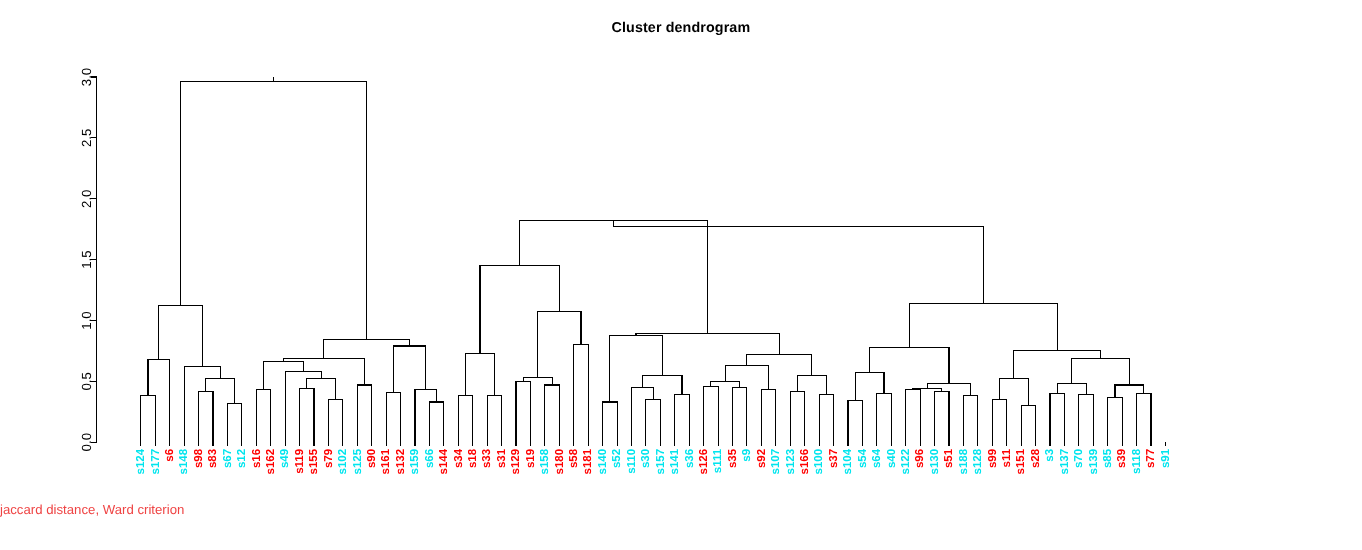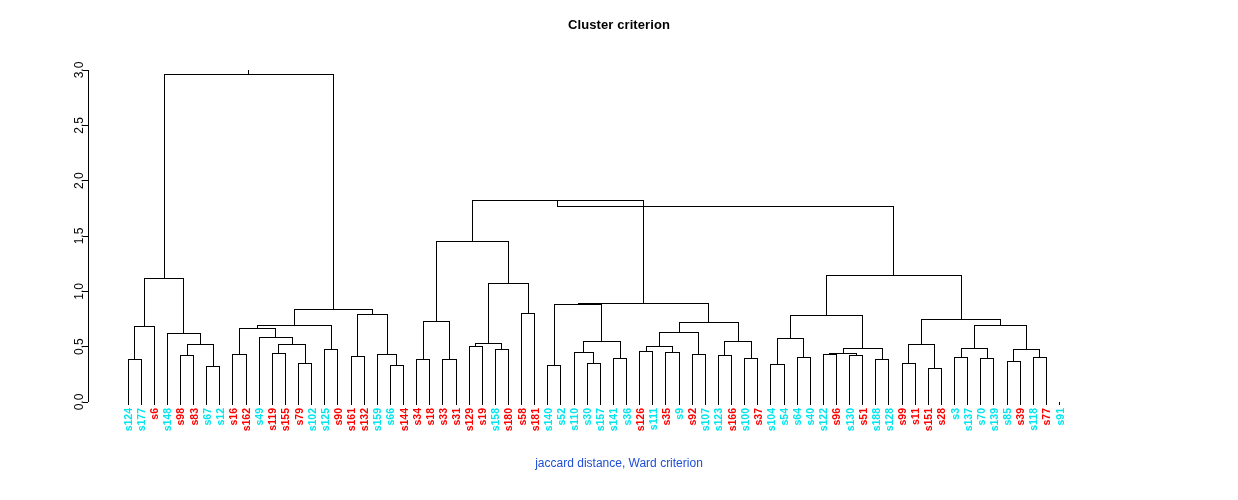--- a/index.html
+++ b/index.html
@@ -1,32 +1,32 @@
 <!DOCTYPE html>
 <html><head>
 <meta charset="utf-8">
 <style>
   html,body{margin:0;padding:0;background:#ffffff;}
   body{width:1238px;height:500px;overflow:hidden;
        font-family:"Liberation Sans", sans-serif;}
   #plot{position:relative;width:1238px;height:500px;}
   #title{position:absolute;left:0;top:17px;width:1238px;text-align:center;
          font-size:13px;font-weight:bold;color:#000;letter-spacing:0.1px;}
-  #xlab{position:absolute;left:0;top:456px;width:1238px;text-align:center;
-        font-size:12px;color:#1d4ed8;}
+  #xlab{position:absolute;left:0;top:456px;width:1238px;
+        font-size:12px;color:#ef4444;}
   svg{position:absolute;left:0;top:0;}
   .link{stroke:#000;stroke-width:1;fill:none;shape-rendering:crispEdges;}
   .ytick{font-size:12px;fill:#000;}
 </style>
 </head>
 <body>
 
 <div id="plot">
 
-  <div id="title">Cluster criterion</div>
+  <div id="title">Cluster dendrogram</div>
 
   <svg id="canvas" width="1238" height="500">
     <g id="yaxis">
         <line x1="88" y1="402" x2="88" y2="70" stroke="#000000" stroke-width="1" shape-rendering="crispEdges"></line>
         <line x1="88" y1="402" x2="83" y2="402" stroke="#000000" stroke-width="1" shape-rendering="crispEdges"></line>
         <text x="79" y="402" text-anchor="middle" dominant-baseline="central" class="ytick" transform="rotate(-90 79 402)" font-family="&quot;Liberation Sans&quot;, sans-serif">0.0</text>
         <line x1="88" y1="346.6666666666667" x2="83" y2="346.6666666666667" stroke="#000000" stroke-width="1" shape-rendering="crispEdges"></line>
         <text x="79" y="346.6666666666667" text-anchor="middle" dominant-baseline="central" class="ytick" transform="rotate(-90 79 346.6666666666667)" font-family="&quot;Liberation Sans&quot;, sans-serif">0.5</text>
         <line x1="88" y1="291.33333333333337" x2="83" y2="291.33333333333337" stroke="#000000" stroke-width="1" shape-rendering="crispEdges"></line>
         <text x="79" y="291.33333333333337" text-anchor="middle" dominant-baseline="central" class="ytick" transform="rotate(-90 79 291.33333333333337)" font-family="&quot;Liberation Sans&quot;, sans-serif">1.0</text>

